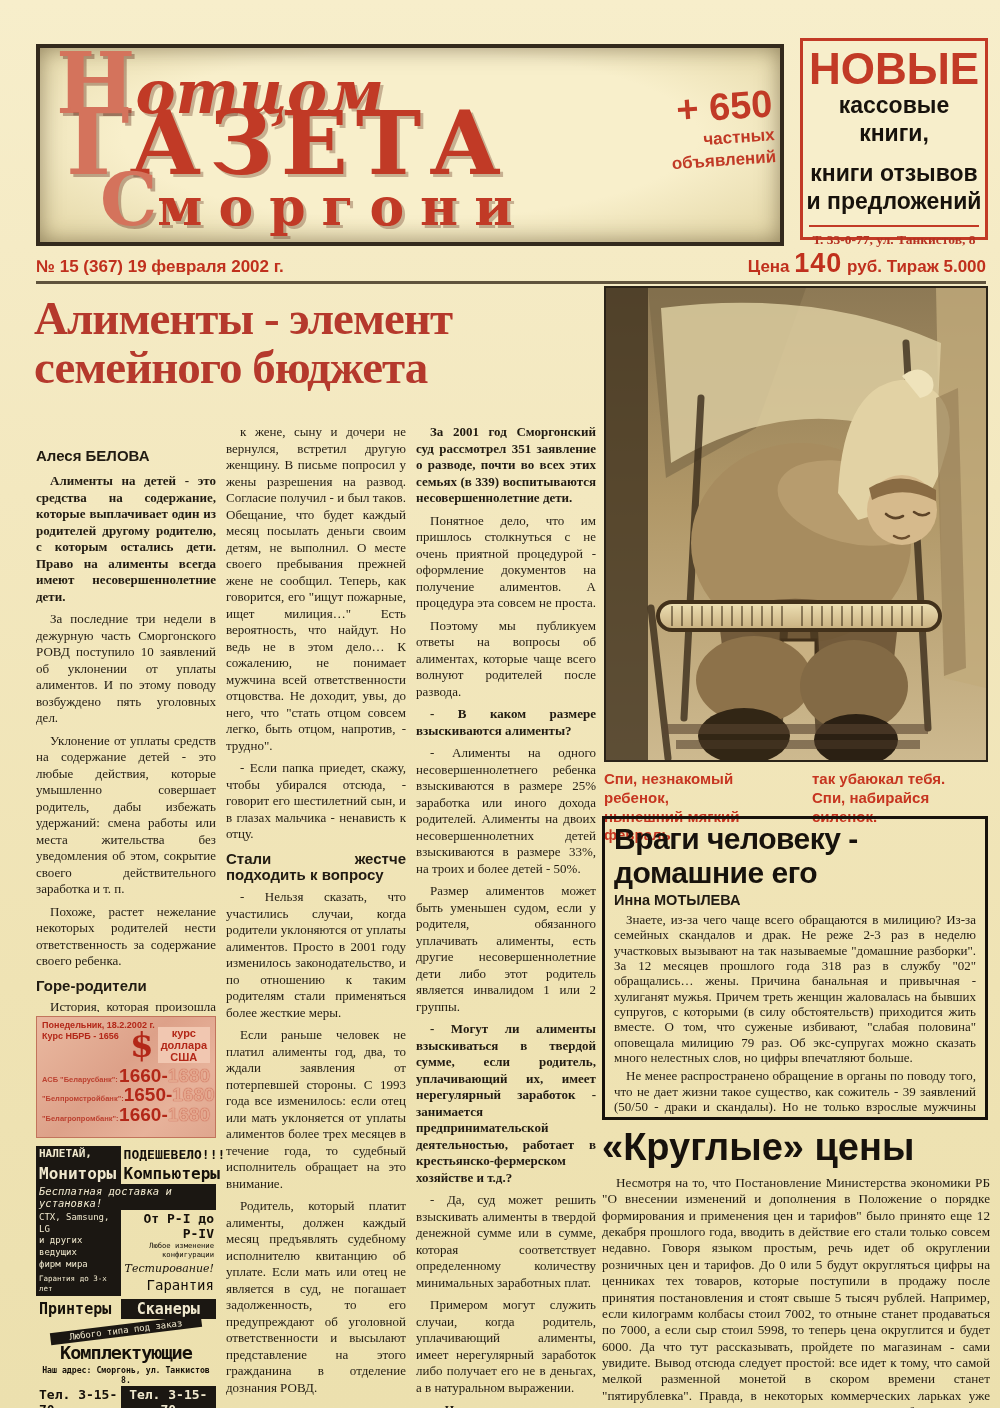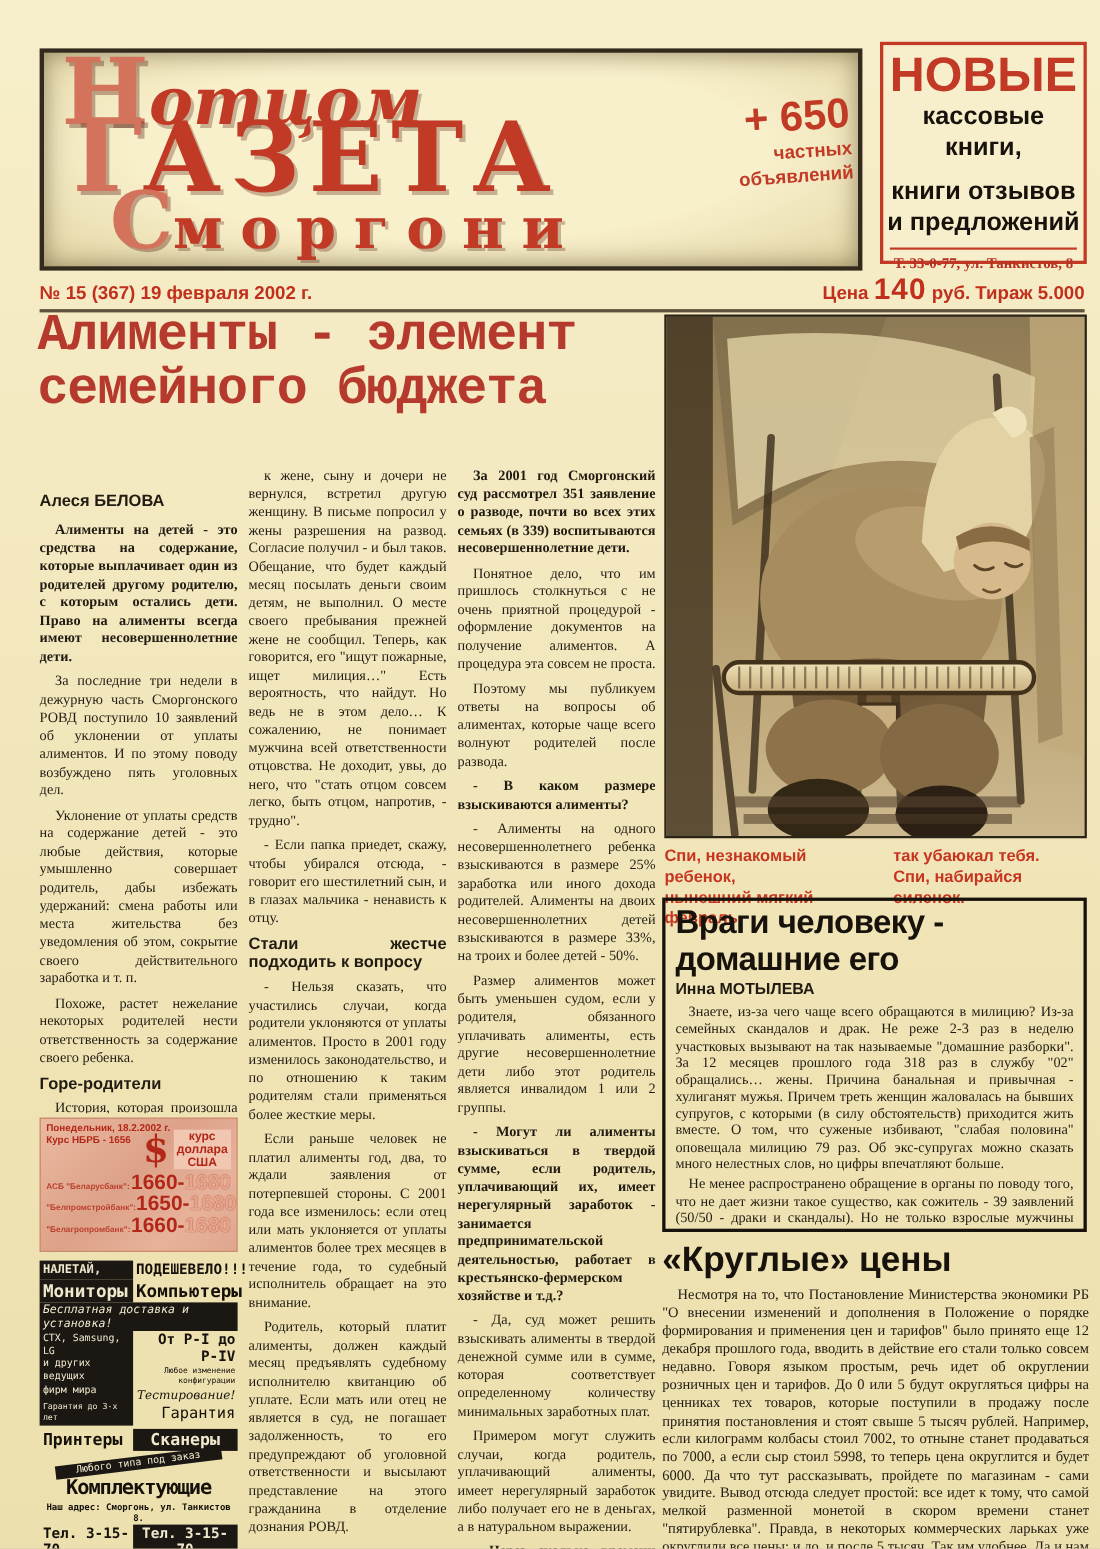--- a/index.html
+++ b/index.html
@@ -37,21 +37,21 @@
   .topad .c{font-family:"Liberation Serif",serif;font-weight:bold;font-size:13.5px;color:#b53222;
             border-top:2px solid #c23a26;margin:10px 6px 0;padding-top:5px;}
   
   .dl{position:absolute;left:36px;top:248px;width:950px;display:flex;justify-content:space-between;
       align-items:baseline;color:#c0301d;font-family:"Liberation Sans",sans-serif;font-weight:bold;text-align:right;}
   .dl .issue{font-size:17px;}
   .dl .price{font-size:17px;}
   .dl .big{font-size:27px;letter-spacing:1px;}
   .rule{position:absolute;left:36px;top:281px;width:950px;height:3px;background:#3a2d1c;opacity:.8;}
   
-  .hl{position:absolute;left:34px;top:282px;width:570px;font-family:Liberation Mono, monospace;
+  .hl{position:absolute;left:34px;top:294px;width:570px;font-family:Liberation Serif, serif;
       font-weight:bold;font-size:47px;line-height:1.04;letter-spacing:-1px;color:#b5392c;}
   .hl span{display:block;}
   
   .col{position:absolute;width:180px;font-size:13px;line-height:1.27;text-align:justify;
        overflow:hidden;}
   .col p{margin:0 0 6px;text-indent:14px;}
   .b{font-weight:bold;}
   .sub{font-family:"Liberation Sans",sans-serif;font-weight:bold;font-size:15px;line-height:1.12;
        text-indent:0 !important;margin:8px 0 5px !important;}
   .author{font-family:"Liberation Sans",sans-serif;font-weight:bold;font-size:15px;
@@ -69,21 +69,21 @@
   .photocap .rgt{flex:1;}
   
   .box{position:absolute;left:602px;top:816px;width:386px;height:304px;border:3px solid #17120c;
        box-sizing:border-box;padding:3px 9px 4px;overflow:hidden;}
   .box h2{font-family:"Liberation Sans",sans-serif;font-weight:bold;font-size:30px;margin:0;
           letter-spacing:-.5px;color:#17120c;}
   .box .auth{font-family:"Liberation Sans",sans-serif;font-weight:bold;font-size:14.5px;margin:2px 0 4px;}
   .box p{font-size:13px;line-height:1.18;text-align:justify;margin:0 0 3px;text-indent:12px;}
   
   .prices{position:absolute;left:602px;top:1126px;width:388px;}
-  .prices h2{font-family:"Liberation Sans",sans-serif;font-weight:bold;font-size:32px;margin:0 0 6px;
+  .prices h2{font-family:"Liberation Sans",sans-serif;font-weight:bold;font-size:38px;margin:0 0 6px;
              color:#17120c;}
   .prices p{font-size:13.2px;line-height:1.24;text-align:justify;margin:0;text-indent:14px;}
   
   .cur{position:absolute;left:36px;top:1016px;width:180px;height:122px;box-sizing:border-box;
        padding:3px 5px 2px;border:1px solid #c2745c;color:#b32718;
        background:linear-gradient(135deg,#eab9a0 0%,#dda189 45%,#e7b29a 75%,#dfa68e 100%);
        font-family:"Liberation Sans",sans-serif;overflow:hidden;}
   .cur .tiny{font-weight:bold;font-size:9px;line-height:1.25;}
   .cur .drow{display:flex;justify-content:flex-end;align-items:center;gap:4px;margin-top:-16px;}
   .cur .ds{font-family:"DejaVu Serif",serif;font-weight:bold;font-size:34px;line-height:1;}
@@ -169,21 +169,21 @@
     <p class="sub">Горе-родители</p>
     <p>История, которая произошла на моих глазах пару лет назад, по-моему, просто возмутительна: молодого мужчину из соседнего дома бросила жена с двумя маленькими детишками. Ушла к другому мужчине и о прежней семье вспоминать не хотела. Просто забыла, если такое возможно…</p>
 
   </div>
 
   <div class="col c2">
     <p>к жене, сыну и дочери не вернулся, встретил другую женщину. В письме попросил у жены разрешения на развод. Согласие получил - и был таков. Обещание, что будет каждый месяц посылать деньги своим детям, не выполнил. О месте своего пребывания прежней жене не сообщил. Теперь, как говорится, его "ищут пожарные, ищет милиция…" Есть вероятность, что найдут. Но ведь не в этом дело… К сожалению, не понимает мужчина всей ответственности отцовства. Не доходит, увы, до него, что "стать отцом совсем легко, быть отцом, напротив, - трудно".</p>
     <p>- Если папка приедет, скажу, чтобы убирался отсюда, - говорит его шестилетний сын, и в глазах мальчика - ненависть к отцу.</p>
     <p class="sub">Стали жестче подходить к вопросу</p>
     <p>- Нельзя сказать, что участились случаи, когда родители уклоняются от уплаты алиментов. Просто в 2001 году изменилось законодательство, и по отношению к таким родителям стали применяться более жесткие меры.</p>
-    <p>Если раньше человек не платил алименты год, два, то ждали заявления от потерпевшей стороны. С 2001 года все изменилось: если отец или мать уклоняется от уплаты алиментов более трех месяцев в течение года, то судебный исполнитель обращает на это внимание.</p>
+    <p>Если раньше человек не платил алименты год, два, то ждали заявления от потерпевшей стороны. С 1993 года все изменилось: если отец или мать уклоняется от уплаты алиментов более трех месяцев в течение года, то судебный исполнитель обращает на это внимание.</p>
     <p>Родитель, который платит алименты, должен каждый месяц предъявлять судебному исполнителю квитанцию об уплате. Если мать или отец не является в суд, не погашает задолженность, то его предупреждают об уголовной ответственности и высылают представление на этого гражданина в отделение дознания РОВД.</p>
 
   </div>
 
   <div class="col c3">
     <p class="b">За 2001 год Сморгонский суд рассмотрел 351 заявление о разводе, почти во всех этих семьях (в 339) воспитываются несовершеннолетние дети.</p>
     <p>Понятное дело, что им пришлось столкнуться с не очень приятной процедурой - оформление документов на получение алиментов. А процедура эта совсем не проста.</p>
     <p>Поэтому мы публикуем ответы на вопросы об алиментах, которые чаще всего волнуют родителей после развода.</p>
     <p class="b">- В каком размере взыскиваются алименты?</p>
     <p>- Алименты на одного несовершеннолетнего ребенка взыскиваются в размере 25% заработка или иного дохода родителей. Алименты на двоих несовершеннолетних детей взыскиваются в размере 33%, на троих и более детей - 50%.</p>

